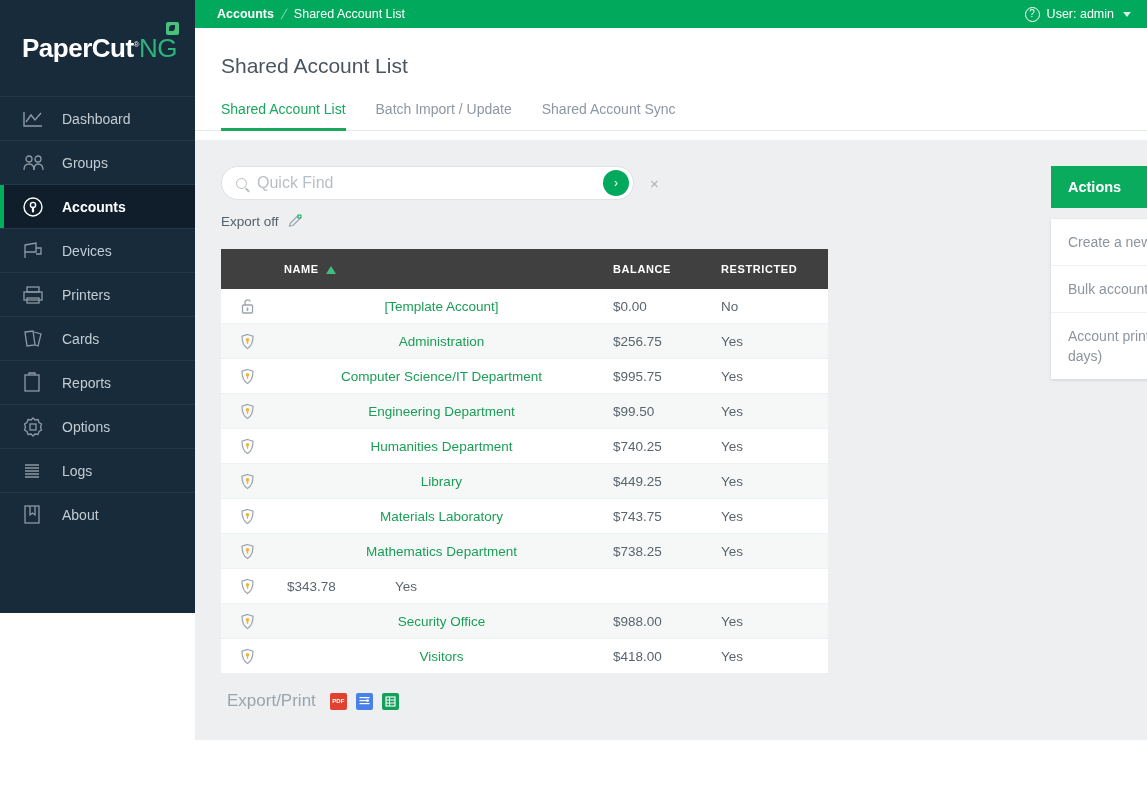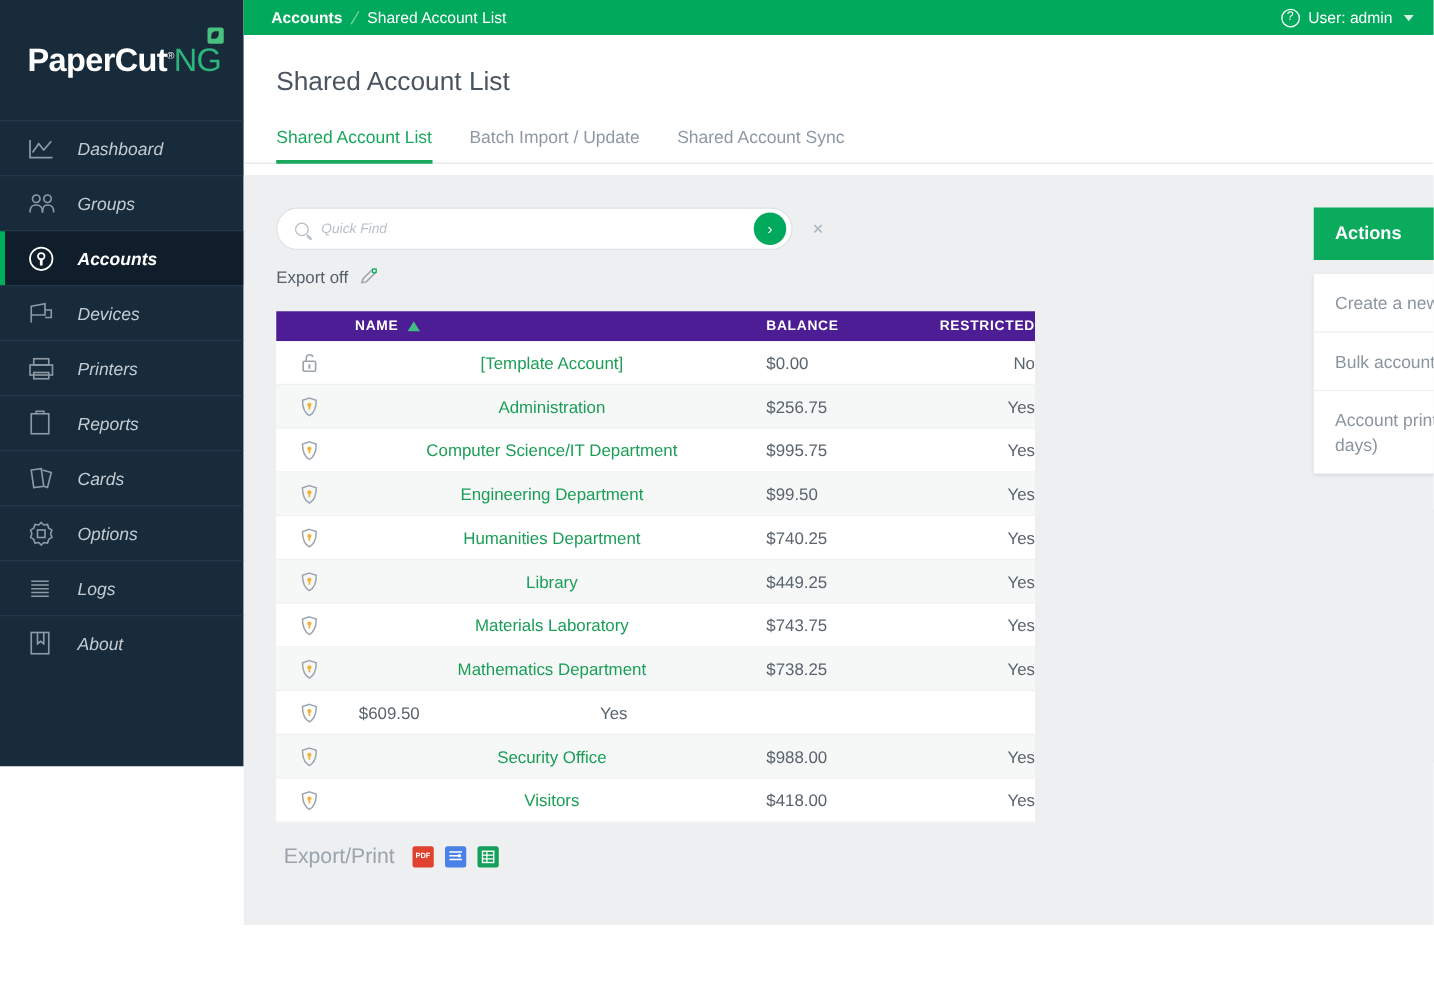--- a/index.html
+++ b/index.html
@@ -42,21 +42,21 @@
     height: 44px; display: flex; align-items: center;
     padding-left: 22px; cursor: pointer;
     border-top: 1px solid #22384a;
     position: relative;
   }
   .nav-item .ico {
     width: 26px; height: 22px; margin-right: 14px;
     display: flex; align-items: center; justify-content: flex-start;
     color: #8d9aa5;
   }
-  .nav-item .lbl { color: #c3ccd3; font-size: 14px; font-style: italic; }
+  .nav-item .lbl { color: #c3ccd3; font-size: 14px; }
   .nav-item.active { background: #0f1e2a; }
   .nav-item.active .lbl { color: #ffffff; font-weight: bold; }
   .nav-item.active .ico { color: #ffffff; }
   .nav-item.active::before {
     content: ""; position: absolute; left: 0; top: 0;
     width: 4px; height: 100%; background: #00b05c;
   }
 
   
   .main { flex: 1; height: 787px; background: #ffffff; position: relative; }
@@ -121,52 +121,52 @@
     border-radius: 50%; margin-right: 10px; position: relative;
     flex: 0 0 auto;
   }
   .mag::after {
     content: ""; position: absolute; right: -4px; bottom: -3px;
     width: 5px; height: 1.6px; background: #b7bfc6;
     transform: rotate(45deg);
   }
   .search-input {
     border: none; outline: none; flex: 1;
-    font-size: 11px; color: #55606a;
-    font-family: "Liberation Sans", sans-serif; background: transparent; font-style: italic;
+    font-size: 16px; color: #55606a;
+    font-family: "Liberation Sans", sans-serif; background: transparent;
   }
   .search-input::placeholder { color: #b7bfc6; }
   .go-btn {
     width: 26px; height: 26px; border-radius: 50%;
     background: #00a95c; border: none; cursor: pointer;
     color: #ffffff; font-size: 12px; line-height: 26px;
     text-align: center; flex: 0 0 auto;
   }
   .clear-x {
     margin-left: 16px; color: #a8b2ba; font-size: 15px; cursor: pointer;
   }
   .filter-row {
     display: flex; align-items: center; margin-top: 13px; gap: 8px;
   }
   .filter-lbl { font-size: 13.5px; color: #55606a; }
   .pencil { width: 16px; height: 16px; position: relative; cursor: pointer; }
 
   
   .table { margin-top: 20px; width: 607px; background: #ffffff; }
   .thead {
-    display: flex; background: #4c1d95; height: 24px; align-items: center;
+    display: flex; background: #404040; height: 40px; align-items: center;
   }
   .thead .th {
     font-size: 11px; font-weight: bold; color: #ffffff;
     letter-spacing: 0.6px;
   }
   .col-ico  { width: 52px; flex: 0 0 52px; }
   .col-name { width: 326px; flex: 0 0 326px; padding-left: 11px; }
   .col-bal  { width: 110px; flex: 0 0 110px; padding-left: 14px; }
-  .col-res  { width: 119px; flex: 0 0 119px; padding-left: 12px; text-align: right; }
+  .col-res  { width: 119px; flex: 0 0 119px; padding-left: 12px; }
   .sort-tri {
     display: inline-block; width: 0; height: 0;
     border-left: 5px solid transparent; border-right: 5px solid transparent;
     border-bottom: 8px solid #3fbf7f; margin-left: 7px;
     position: relative; top: 1px;
   }
   .trow {
     display: flex; align-items: center; height: 35px;
     border-bottom: 1px solid #eef1f3;
   }
@@ -280,36 +280,36 @@
           <rect x="5" y="2" width="12" height="5"></rect>
             <rect x="2" y="7" width="18" height="8"></rect>
           <rect x="5" y="13" width="12" height="5"></rect>
         </svg>
       </span>
       <span class="lbl">Printers</span>
     </div>
 
     <div class="nav-item">
       <span class="ico">
+        <svg width="22" height="20" viewBox="0 0 22 20" fill="none" stroke="currentColor" stroke-width="1.3">
+          <path d="M3 3 L11 2 L13 16 L5 17 Z"></path>
+            <path d="M12 3 L19 5 L16 17 L13 16"></path>
+        </svg>
+      </span>
+      <span class="lbl">Cards</span>
+    </div>
+
+    <div class="nav-item">
+      <span class="ico">
         <svg width="20" height="21" viewBox="0 0 20 21" fill="none" stroke="currentColor" stroke-width="1.3">
           <rect x="3" y="3" width="14" height="16"></rect>
           <path d="M7 3 L7 1 L13 1 L13 3"></path>
         </svg>
       </span>
       <span class="lbl">Reports</span>
-    </div>
-
-    <div class="nav-item">
-      <span class="ico">
-        <svg width="22" height="20" viewBox="0 0 22 20" fill="none" stroke="currentColor" stroke-width="1.3">
-          <path d="M3 3 L11 2 L13 16 L5 17 Z"></path>
-            <path d="M12 3 L19 5 L16 17 L13 16"></path>
-        </svg>
-      </span>
-      <span class="lbl">Cards</span>
     </div>
 
     <div class="nav-item">
       <span class="ico">
         <svg width="22" height="22" viewBox="0 0 22 22" fill="none" stroke="currentColor" stroke-width="1.3">
           <path d="M11 2 L13 4 L16 3.5 L17 6.5 L19.5 8 L18.5 11 L19.5 14 L17 15.5 L16 18.5 L13 18 L11 20 L9 18 L6 18.5 L5 15.5 L2.5 14 L3.5 11 L2.5 8 L5 6.5 L6 3.5 L9 4 Z"></path>
           <rect x="8" y="8" width="6" height="6"></rect>
         </svg>
       </span>
       <span class="lbl">Options</span>
@@ -493,21 +493,21 @@
         </div>
 
         <div class="trow odd">
           <div class="cell col-ico cell-ico">
             <svg width="15" height="17" viewBox="0 0 15 17" fill="none">
               <path d="M7.5 1.5 L13 3.3 C13 10 11 13.5 7.5 15.5 C4 13.5 2 10 2 3.3 Z" stroke="#9aa4ad" stroke-width="1.2"></path>
               <circle cx="7.5" cy="6.8" r="1.7" fill="#f2b233"></circle>
               <rect x="6.8" y="7.6" width="1.4" height="3.2" fill="#f2b233"></rect>
             </svg>
           </div>
-          <div class="cell col-bal">$609.50</div>
+          <div class="cell col-bal">$343.78</div>
           <div class="cell col-res">Yes</div>
         </div>
 
         <div class="trow even">
           <div class="cell col-ico cell-ico">
             <svg width="15" height="17" viewBox="0 0 15 17" fill="none">
               <path d="M7.5 1.5 L13 3.3 C13 10 11 13.5 7.5 15.5 C4 13.5 2 10 2 3.3 Z" stroke="#9aa4ad" stroke-width="1.2"></path>
               <circle cx="7.5" cy="6.8" r="1.7" fill="#f2b233"></circle>
               <rect x="6.8" y="7.6" width="1.4" height="3.2" fill="#f2b233"></rect>
             </svg>

